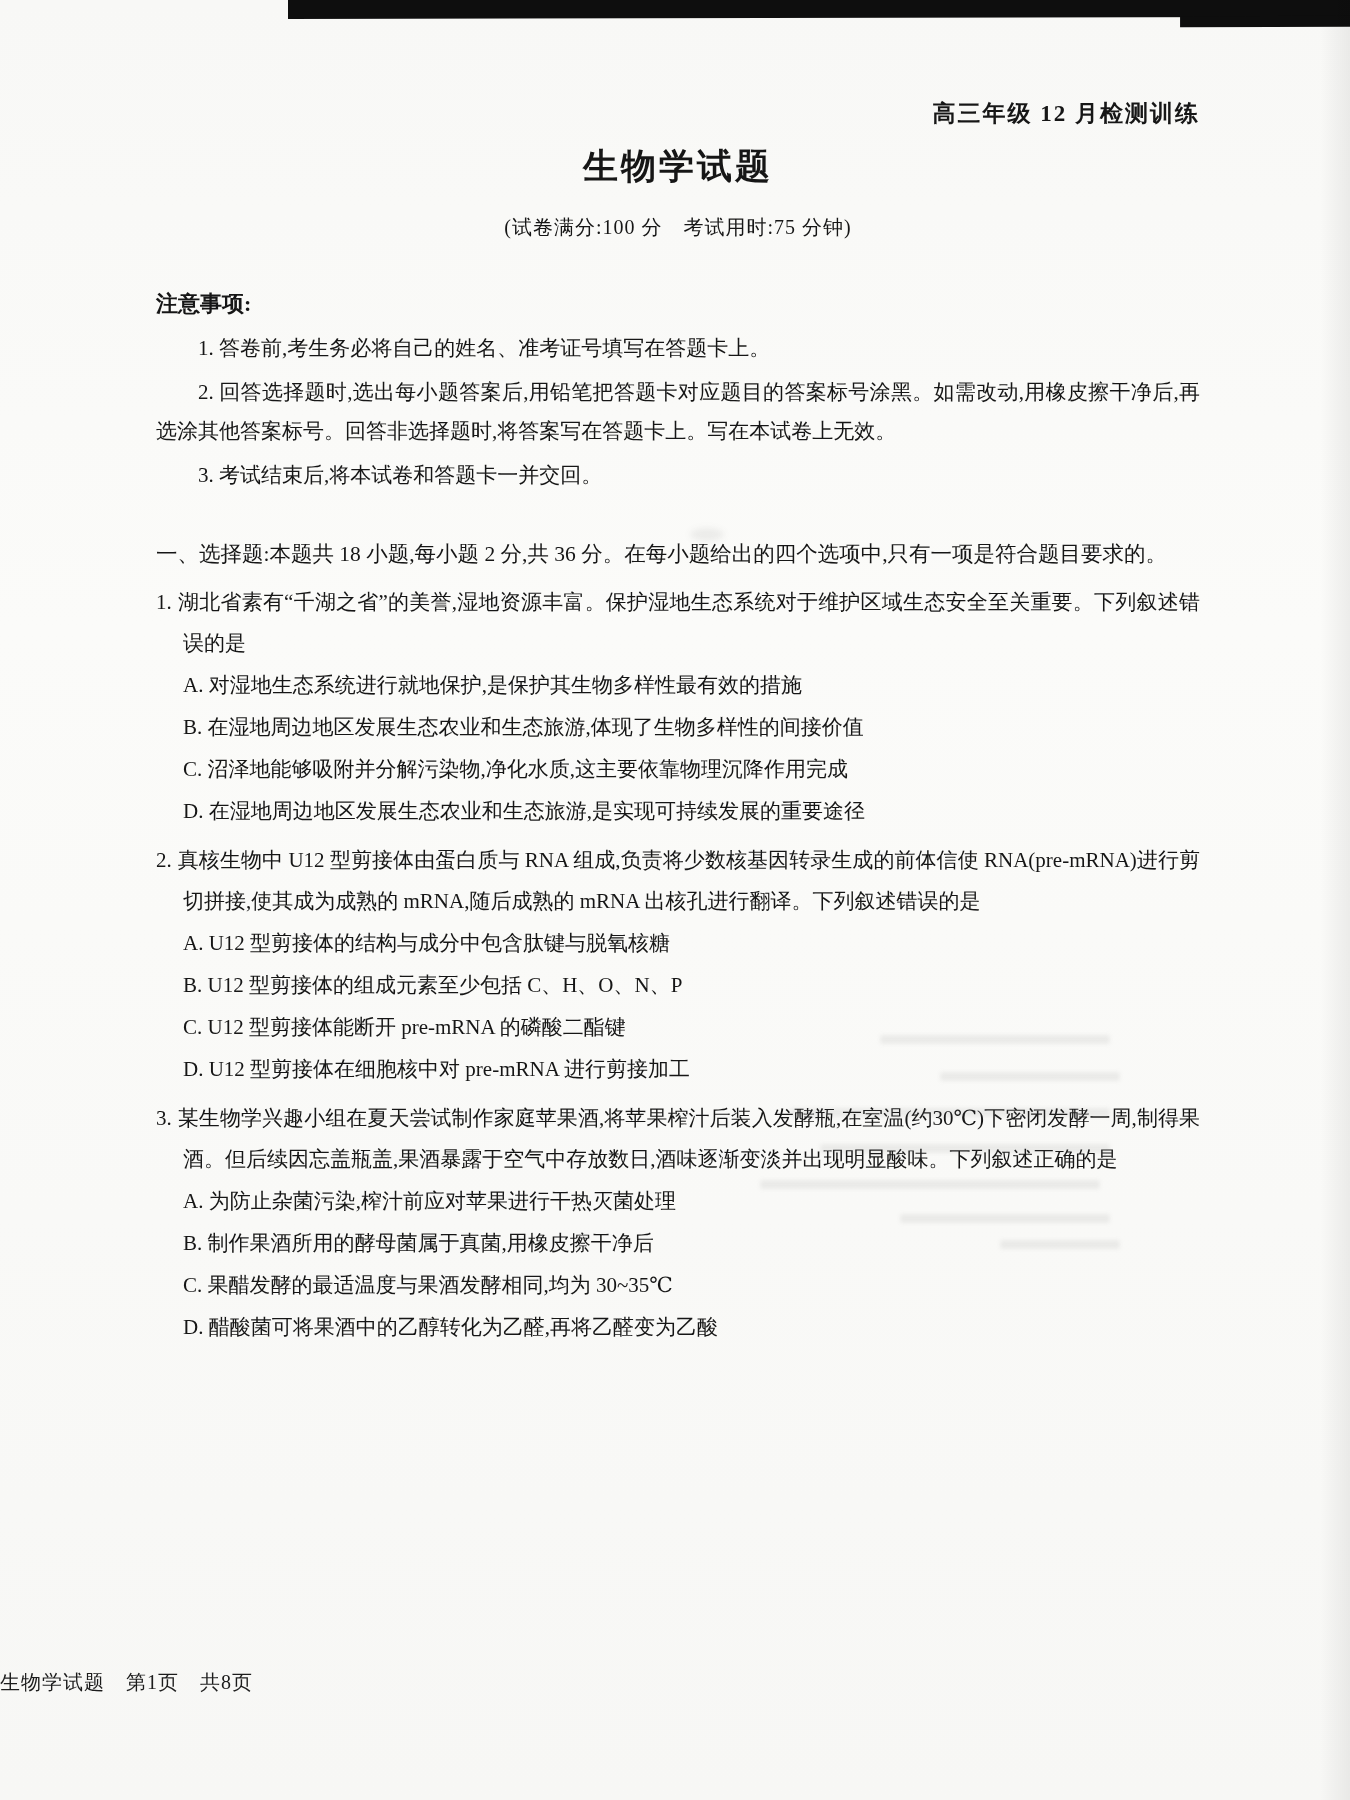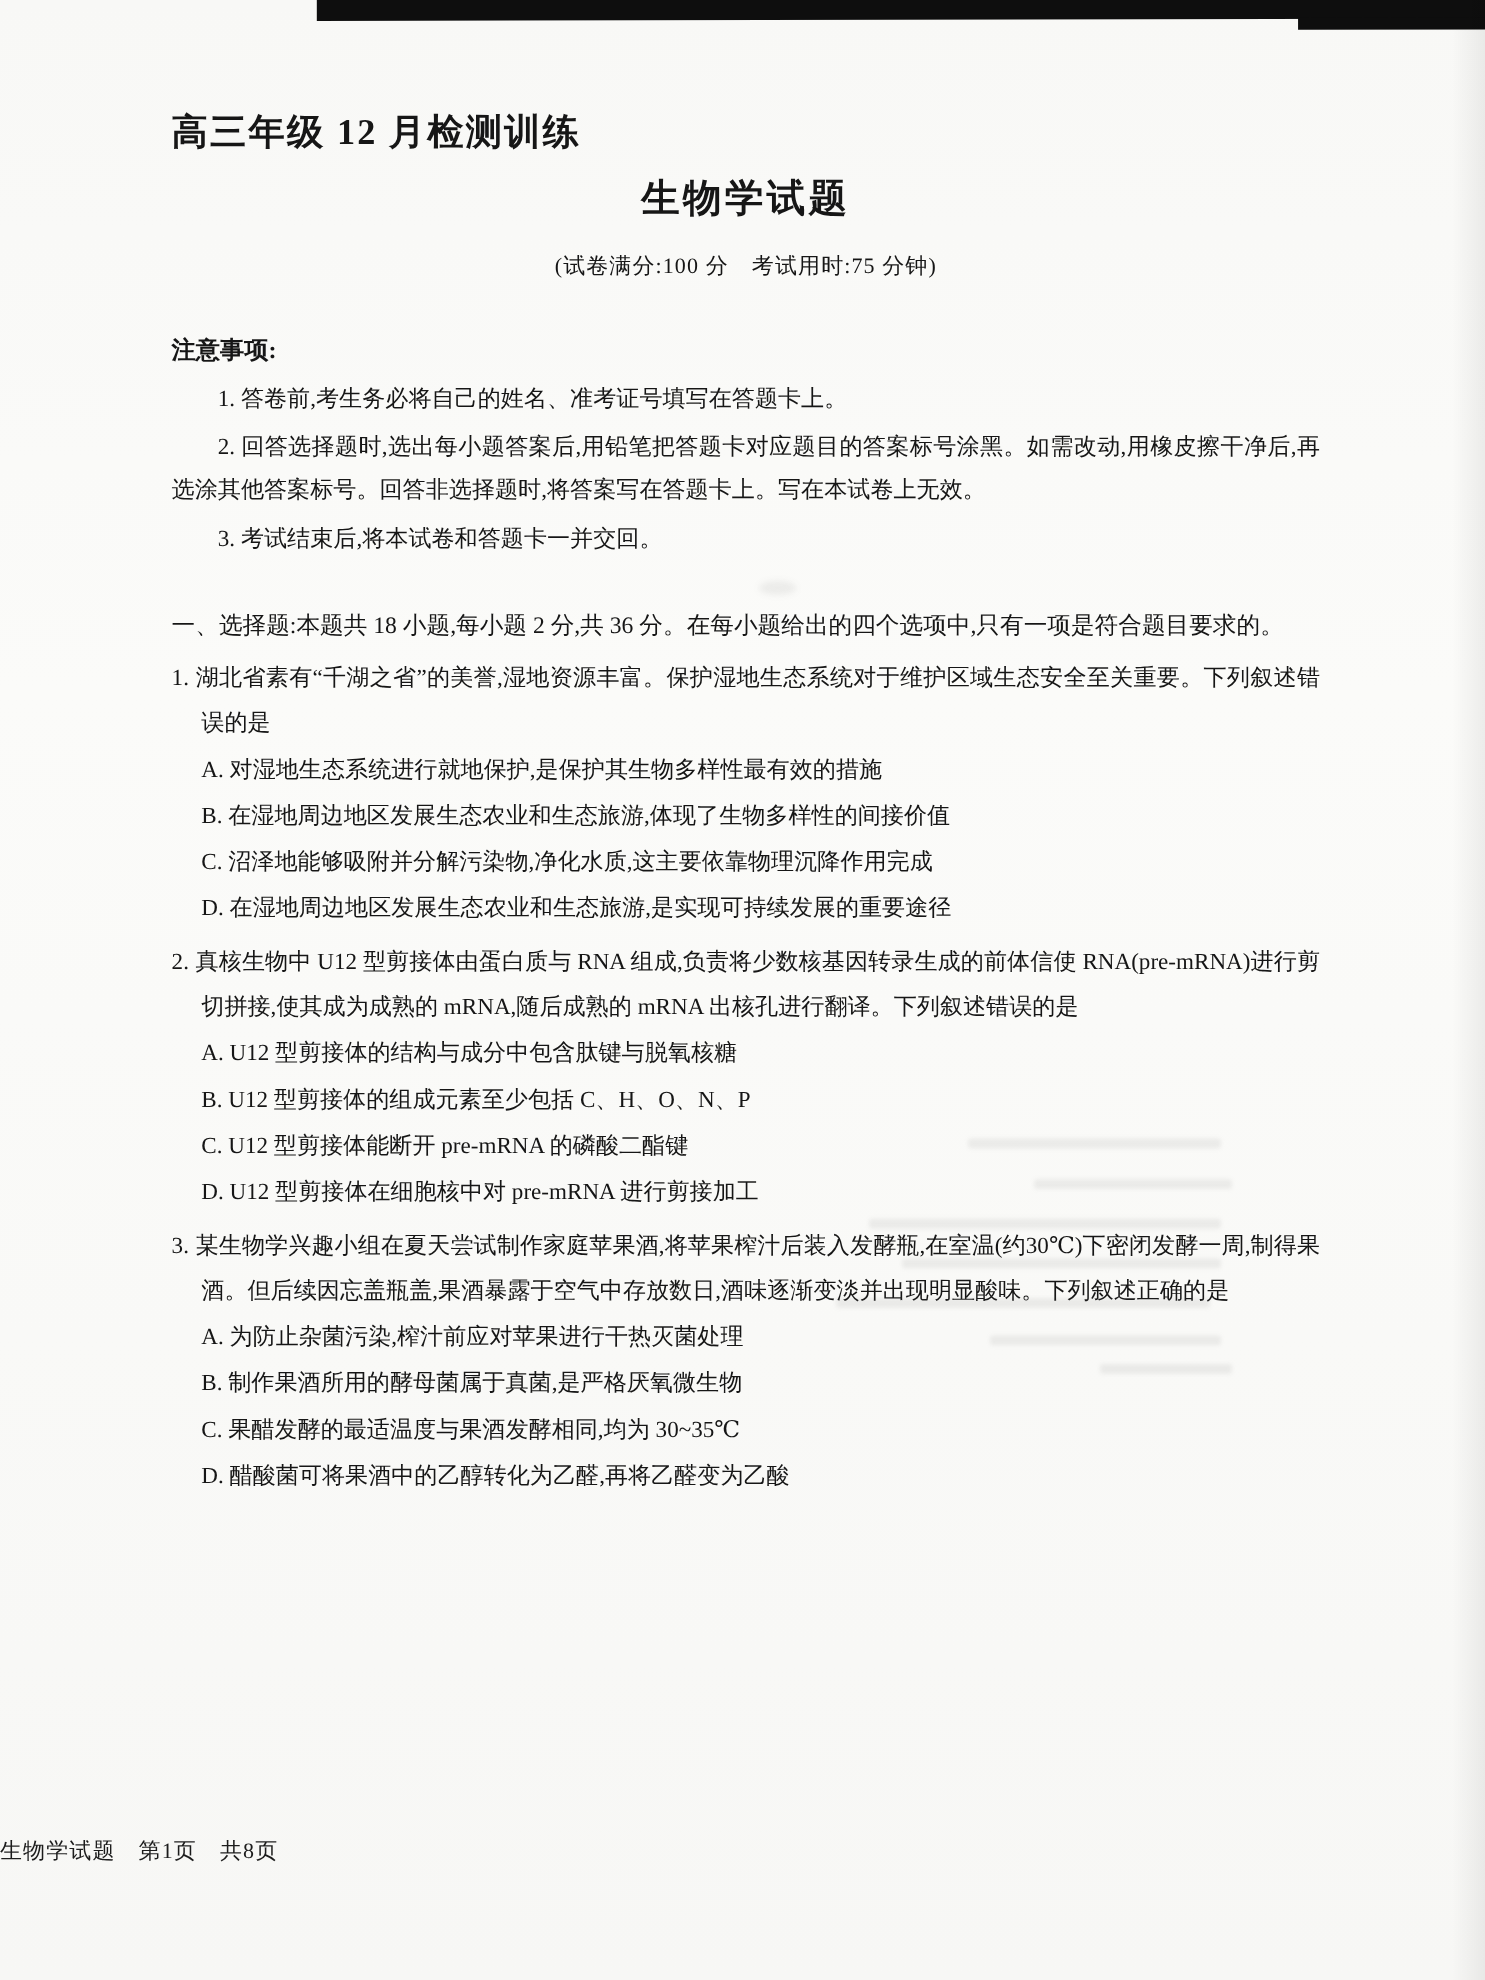--- a/index.html
+++ b/index.html
@@ -49,23 +49,23 @@
     pointer-events: none;
     z-index: 5;
   }
   .paper {
     position: absolute;
     inset: 0;
     padding: 98px 150px 0 156px;
     box-sizing: border-box;
   }
   .title1 {
-    font-size: 33px;
+    font-size: 23px;
     font-weight: bold;
-    text-align: left;
+    text-align: right;
     letter-spacing: 2px;
     margin: 0 0 14px 0;
   }
   .title2 {
     font-size: 35px;
     font-weight: bold;
     text-align: center;
     letter-spacing: 3px;
     margin: 0 0 24px 0;
   }
@@ -175,21 +175,21 @@
       <p class="q-stem"><span class="q-num">2.</span><span>真核生物中 U12 型剪接体由蛋白质与 RNA 组成,负责将少数核基因转录生成的前体信使 RNA(pre-mRNA)进行剪切拼接,使其成为成熟的 mRNA,随后成熟的 mRNA 出核孔进行翻译。下列叙述错误的是</span></p>
       <p class="q-option">A. U12 型剪接体的结构与成分中包含肽键与脱氧核糖</p>
       <p class="q-option">B. U12 型剪接体的组成元素至少包括 C、H、O、N、P</p>
       <p class="q-option">C. U12 型剪接体能断开 pre-mRNA 的磷酸二酯键</p>
       <p class="q-option">D. U12 型剪接体在细胞核中对 pre-mRNA 进行剪接加工</p>
     </div>
 
     <div class="question">
       <p class="q-stem"><span class="q-num">3.</span><span>某生物学兴趣小组在夏天尝试制作家庭苹果酒,将苹果榨汁后装入发酵瓶,在室温(约30℃)下密闭发酵一周,制得果酒。但后续因忘盖瓶盖,果酒暴露于空气中存放数日,酒味逐渐变淡并出现明显酸味。下列叙述正确的是</span></p>
       <p class="q-option">A. 为防止杂菌污染,榨汁前应对苹果进行干热灭菌处理</p>
-      <p class="q-option">B. 制作果酒所用的酵母菌属于真菌,是严格厌氧微生物</p>
+      <p class="q-option">B. 制作果酒所用的酵母菌属于真菌,用橡皮擦干净后</p>
       <p class="q-option">C. 果醋发酵的最适温度与果酒发酵相同,均为 30~35℃</p>
       <p class="q-option">D. 醋酸菌可将果酒中的乙醇转化为乙醛,再将乙醛变为乙酸</p>
     </div>
 
   </div>
 
   <div class="smudge" style="left:690px; top:528px; width:34px; height:13px;"></div>
   <div class="bleed" style="left:880px; top:1035px; width:230px; height:9px;"></div>
   <div class="bleed" style="left:940px; top:1072px; width:180px; height:9px;"></div>
   <div class="bleed" style="left:790px; top:1108px; width:320px; height:9px;"></div>

